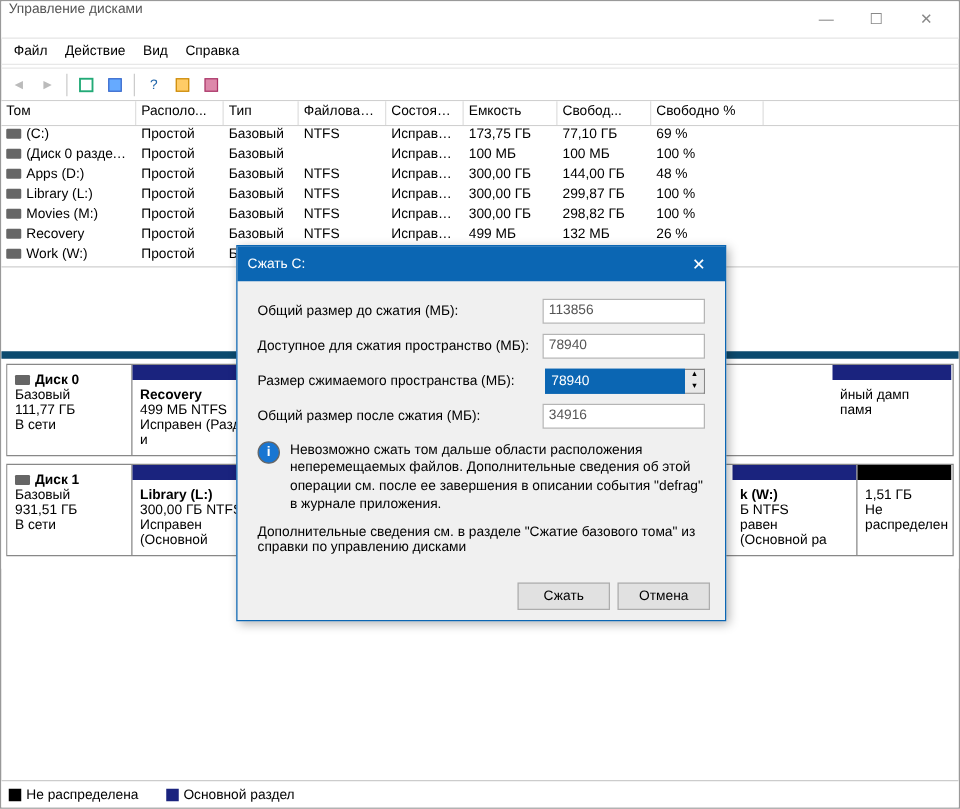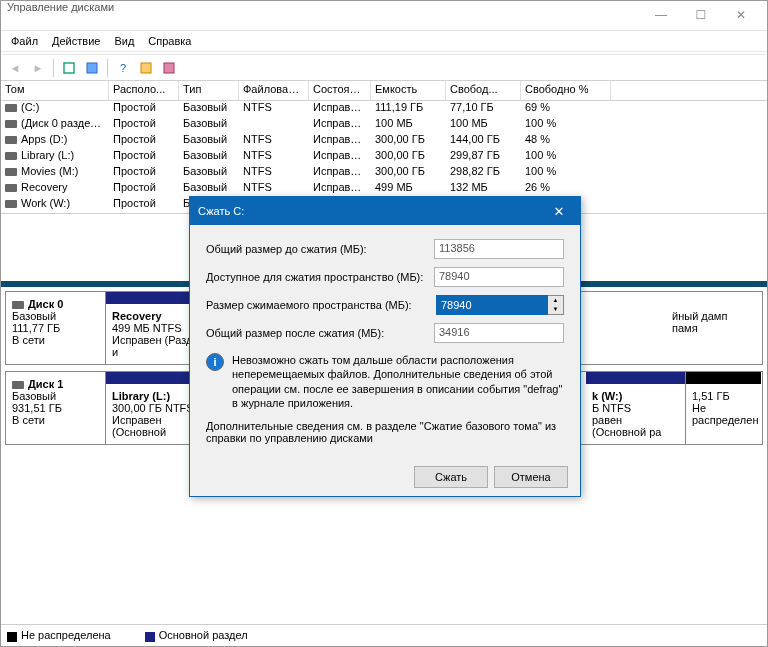--- a/index.html
+++ b/index.html
@@ -26,21 +26,21 @@
 .diskinfo{width:100px;padding:6px;border-right:1px solid #888;background:#fff}
 .diskinfo .dn{font-weight:bold}
 .partitions{flex:1;display:flex}
 .part{border-right:1px solid #888;padding:0;display:flex;flex-direction:column}
 .part:last-child{border-right:none}
 .partbar{height:12px}
 .bar-primary{background:#1a237e}
 .bar-unalloc{background:#000}
 .partbody{padding:6px;flex:1}
 .partbody .pn{font-weight:bold}
-.legend{position:absolute;bottom:0;left:0;right:0;height:22px;border-top:1px solid #ccc;display:flex;align-items:center;padding:0 6px;gap:34px;background:#fff}
+.legend{position:absolute;bottom:0;left:0;right:0;height:22px;border-top:1px solid #ccc;display:flex;align-items:center;padding:0 6px;gap:22px;background:#fff}
 .legbox{display:inline-block;width:10px;height:10px;margin-right:4px;vertical-align:middle}
 
 .overlay{position:absolute;top:0;left:0;right:0;bottom:0}
 .dialog{position:absolute;left:188px;top:195px;width:392px;background:#f0f0f0;border:1px solid #0b66b3;box-shadow:2px 2px 8px rgba(0,0,0,.3)}
 .dlg-title{height:28px;background:#0b66b3;color:#fff;display:flex;align-items:center;padding:0 8px}
 .dlg-title .t{flex:1;color:#fff}
 .dlg-close{width:26px;height:26px;display:flex;align-items:center;justify-content:center;color:#fff;font-size:13px}
 .dlg-body{padding:14px 16px}
 .dlg-row{display:flex;align-items:center;margin-bottom:8px}
 .dlg-row .lbl{flex:1}
@@ -110,21 +110,21 @@
   <div class="col c6">Свобод...</div>
   <div class="col c7">Свободно %</div>
 </div>
 <div class="listrows" id="vol-rows">
     <div class="row">
       <div class="cell c0"><span class="disk-icon"></span>(C:)</div>
       <div class="cell c1">Простой</div>
       <div class="cell c2">Базовый</div>
       <div class="cell c3">NTFS</div>
       <div class="cell c4">Исправен...</div>
-      <div class="cell c5">111,19 ГБ</div>
+      <div class="cell c5">173,75 ГБ</div>
       <div class="cell c6">77,10 ГБ</div>
       <div class="cell c7">69 %</div>
     </div>
     <div class="row">
       <div class="cell c0"><span class="disk-icon"></span>(Диск 0 раздел 2)</div>
       <div class="cell c1">Простой</div>
       <div class="cell c2">Базовый</div>
       <div class="cell c3"></div>
       <div class="cell c4">Исправен...</div>
       <div class="cell c5">100 МБ</div>
@@ -194,21 +194,21 @@
           <div class="partbody">
             <div class="pn">Recovery</div>
             <div>499 МБ NTFS</div>
             <div>Исправен (Раздел и</div>
           </div>
         </div>
         <div class="part" style="width: 450px; visibility: hidden;">
           <div class="partbar bar-primary"></div>
           <div class="partbody"></div>
         </div>
-        <div class="part" style="width: 95px; align-items: center;">
+        <div class="part" style="width: 95px;">
           <div class="partbar bar-primary"></div>
           <div class="partbody">
             <div>йный дамп памя</div>
           </div>
         </div>
       </div>
     </div>
     <div class="diskrow">
       <div class="diskinfo"><span class="disk-icon"></span><span class="dn">Диск 1</span><br>Базовый<br>931,51 ГБ<br>В сети</div>
       <div class="partitions">

